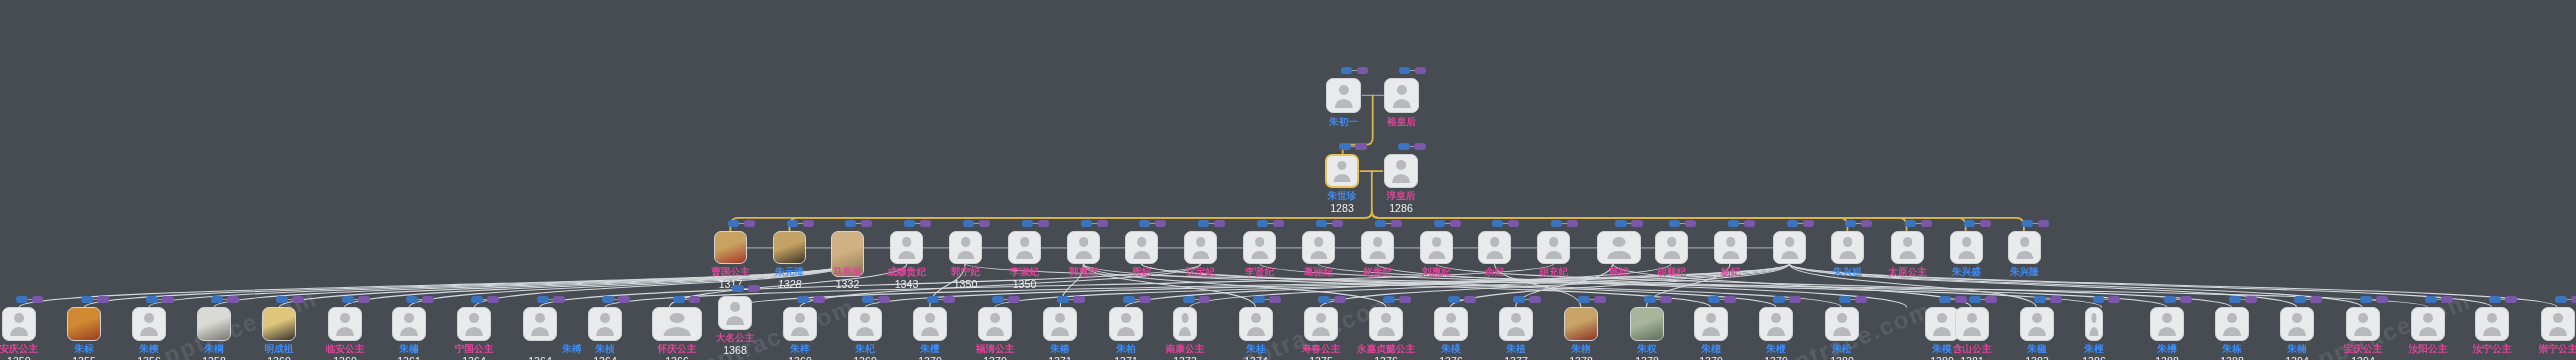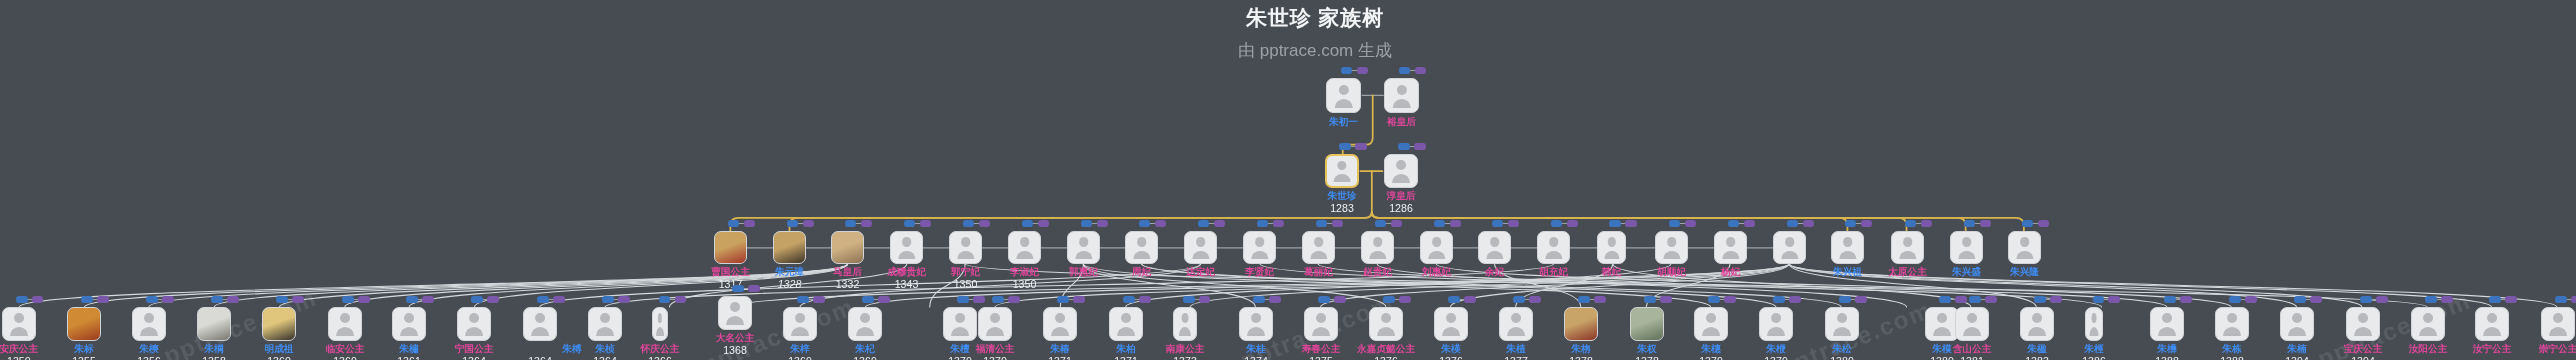--- a/index.html
+++ b/index.html
@@ -94,24 +94,20 @@
     </svg>
 
   <div id="wm-layer">
     <span class="wm" style="left:159px;top:313px">pptrace.com</span>
     <span class="wm" style="left:697px;top:322px">pptrace.com</span>
     <span class="wm" style="left:1236px;top:318px">pptrace.com</span>
     <span class="wm" style="left:1774px;top:325px">pptrace.com</span>
     <span class="wm" style="left:2313px;top:316px">pptrace.com</span>
   </div>
 
-  <div id="header">
-    <div id="title">朱世珍 家族树</div>
-    <div id="subtitle">由 pptrace.com 生成</div>
-  </div>
 
   <div id="nodes">
       <div class="node" style="left: 1326px; top: 78px; width: 35px; height: 35px;">
     <div class="chips">
       <span class="chip blue"></span>
       <span class="chip-link"></span>
       <span class="chip purple"></span>
     </div>
     <div class="card">
       <div class="avatar"></div>
@@ -172,21 +168,21 @@
       <span class="chip blue"></span>
       <span class="chip-link"></span>
       <span class="chip purple"></span>
     </div>
     <div class="card" style="background: linear-gradient(160deg, rgb(196, 162, 101) 45%, rgb(60, 50, 38));">
       
     </div>
     <div class="name male" style="top: 35px;">朱元璋</div>
     <div class="year" style="top: 47px; font-style: italic;">1328</div>
   </div>
-      <div class="node" style="left: 831px; top: 231px; width: 33px; height: 33px;">
+      <div class="node" style="left: 831px; top: 231px; width: 33px; height: 46px;">
     <div class="chips">
       <span class="chip blue"></span>
       <span class="chip-link"></span>
       <span class="chip purple"></span>
     </div>
     <div class="card" style="background: linear-gradient(160deg, rgb(207, 177, 131) 45%, rgb(141, 115, 82));">
       
     </div>
     <div class="name female" style="top: 35px;">马皇后</div>
     <div class="year" style="top: 47px;">1332</div>
@@ -328,21 +324,21 @@
       <span class="chip blue"></span>
       <span class="chip-link"></span>
       <span class="chip purple"></span>
     </div>
     <div class="card">
       <div class="avatar"></div>
     </div>
     <div class="name female" style="top: 35px;">胡充妃</div>
 
   </div>
-      <div class="node" style="left: 1597px; top: 231px; width: 29px; height: 33px;">
+      <div class="node" style="left: 1597px; top: 231px; width: 44px; height: 33px;">
     <div class="chips" hidden="">
       <span class="chip blue"></span>
       <span class="chip-link"></span>
       <span class="chip purple"></span>
     </div>
     <div class="card">
       <div class="avatar"></div>
     </div>
     <div class="name female" style="top: 35px;">韩妃</div>
 
@@ -543,21 +539,21 @@
       <span class="chip blue"></span>
       <span class="chip-link"></span>
       <span class="chip purple"></span>
     </div>
     <div class="card">
       <div class="avatar"></div>
     </div>
     <div class="name male" style="top: 36px;">朱桢</div>
     <div class="year" style="top: 48px;">1364</div>
   </div>
-      <div class="node" style="left: 652px; top: 307px; width: 16px; height: 34px;">
+      <div class="node" style="left: 652px; top: 307px; width: 50px; height: 34px;">
     <div class="chips" hidden="">
       <span class="chip blue"></span>
       <span class="chip-link"></span>
       <span class="chip purple"></span>
     </div>
     <div class="card">
       <div class="avatar"></div>
     </div>
     <div class="name female" style="top: 36px;">怀庆公主</div>
     <div class="year" style="top: 48px;">1366</div>
@@ -591,21 +587,21 @@
       <span class="chip blue"></span>
       <span class="chip-link"></span>
       <span class="chip purple"></span>
     </div>
     <div class="card">
       <div class="avatar"></div>
     </div>
     <div class="name male" style="top: 36px;">朱杞</div>
     <div class="year" style="top: 48px;">1369</div>
   </div>
-      <div class="node" style="left: 913px; top: 307px; width: 34px; height: 34px; margin-left: 30px;">
+      <div class="node" style="left: 913px; top: 307px; width: 34px; height: 34px;">
     <div class="chips">
       <span class="chip blue"></span>
       <span class="chip-link"></span>
       <span class="chip purple"></span>
     </div>
     <div class="card">
       <div class="avatar"></div>
     </div>
     <div class="name male" style="top: 36px;">朱檀</div>
     <div class="year" style="top: 48px;">1370</div>

